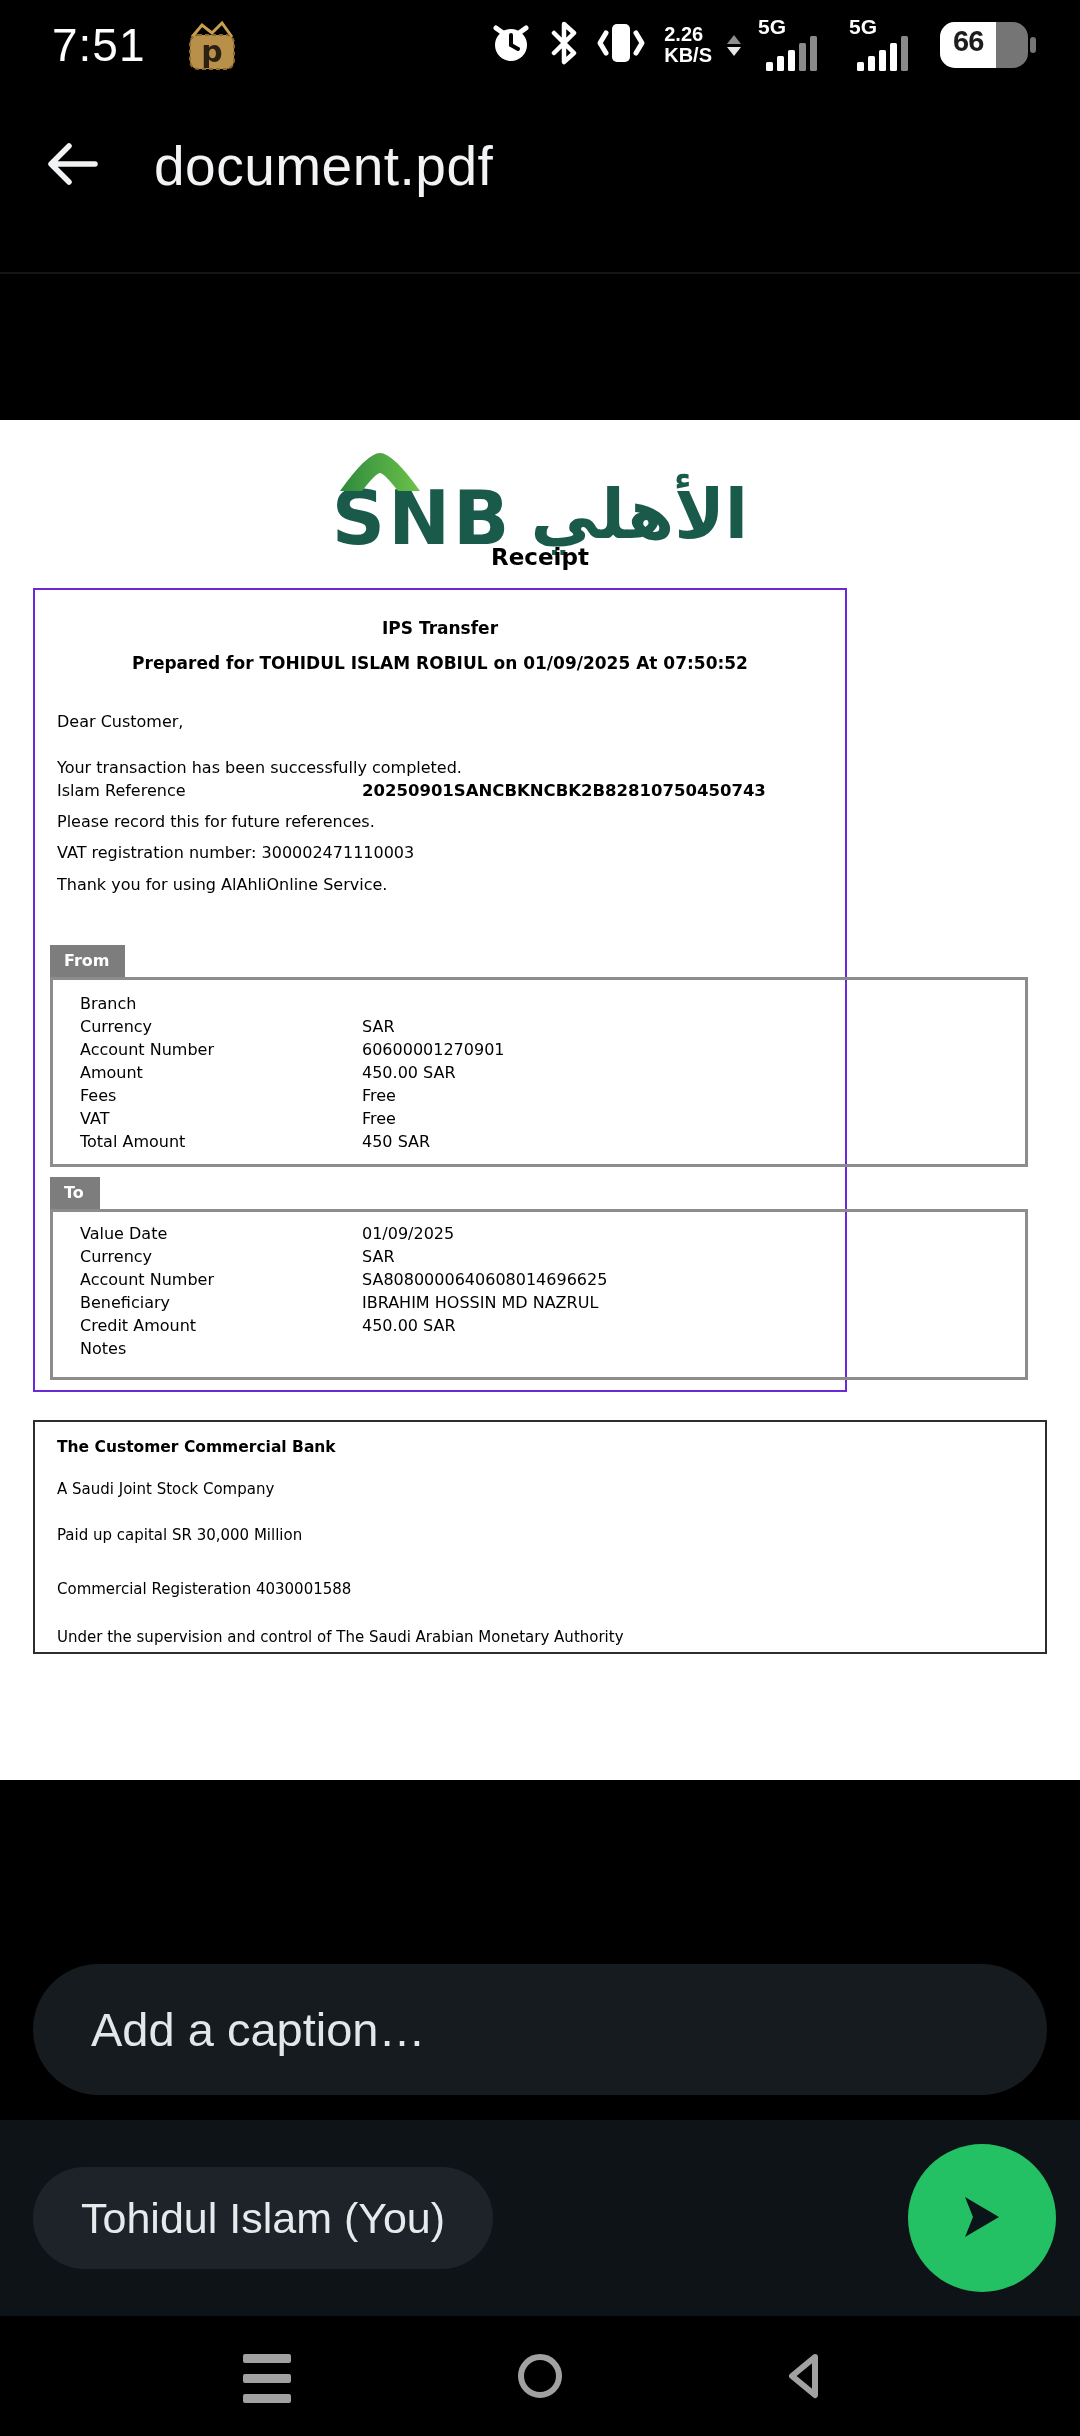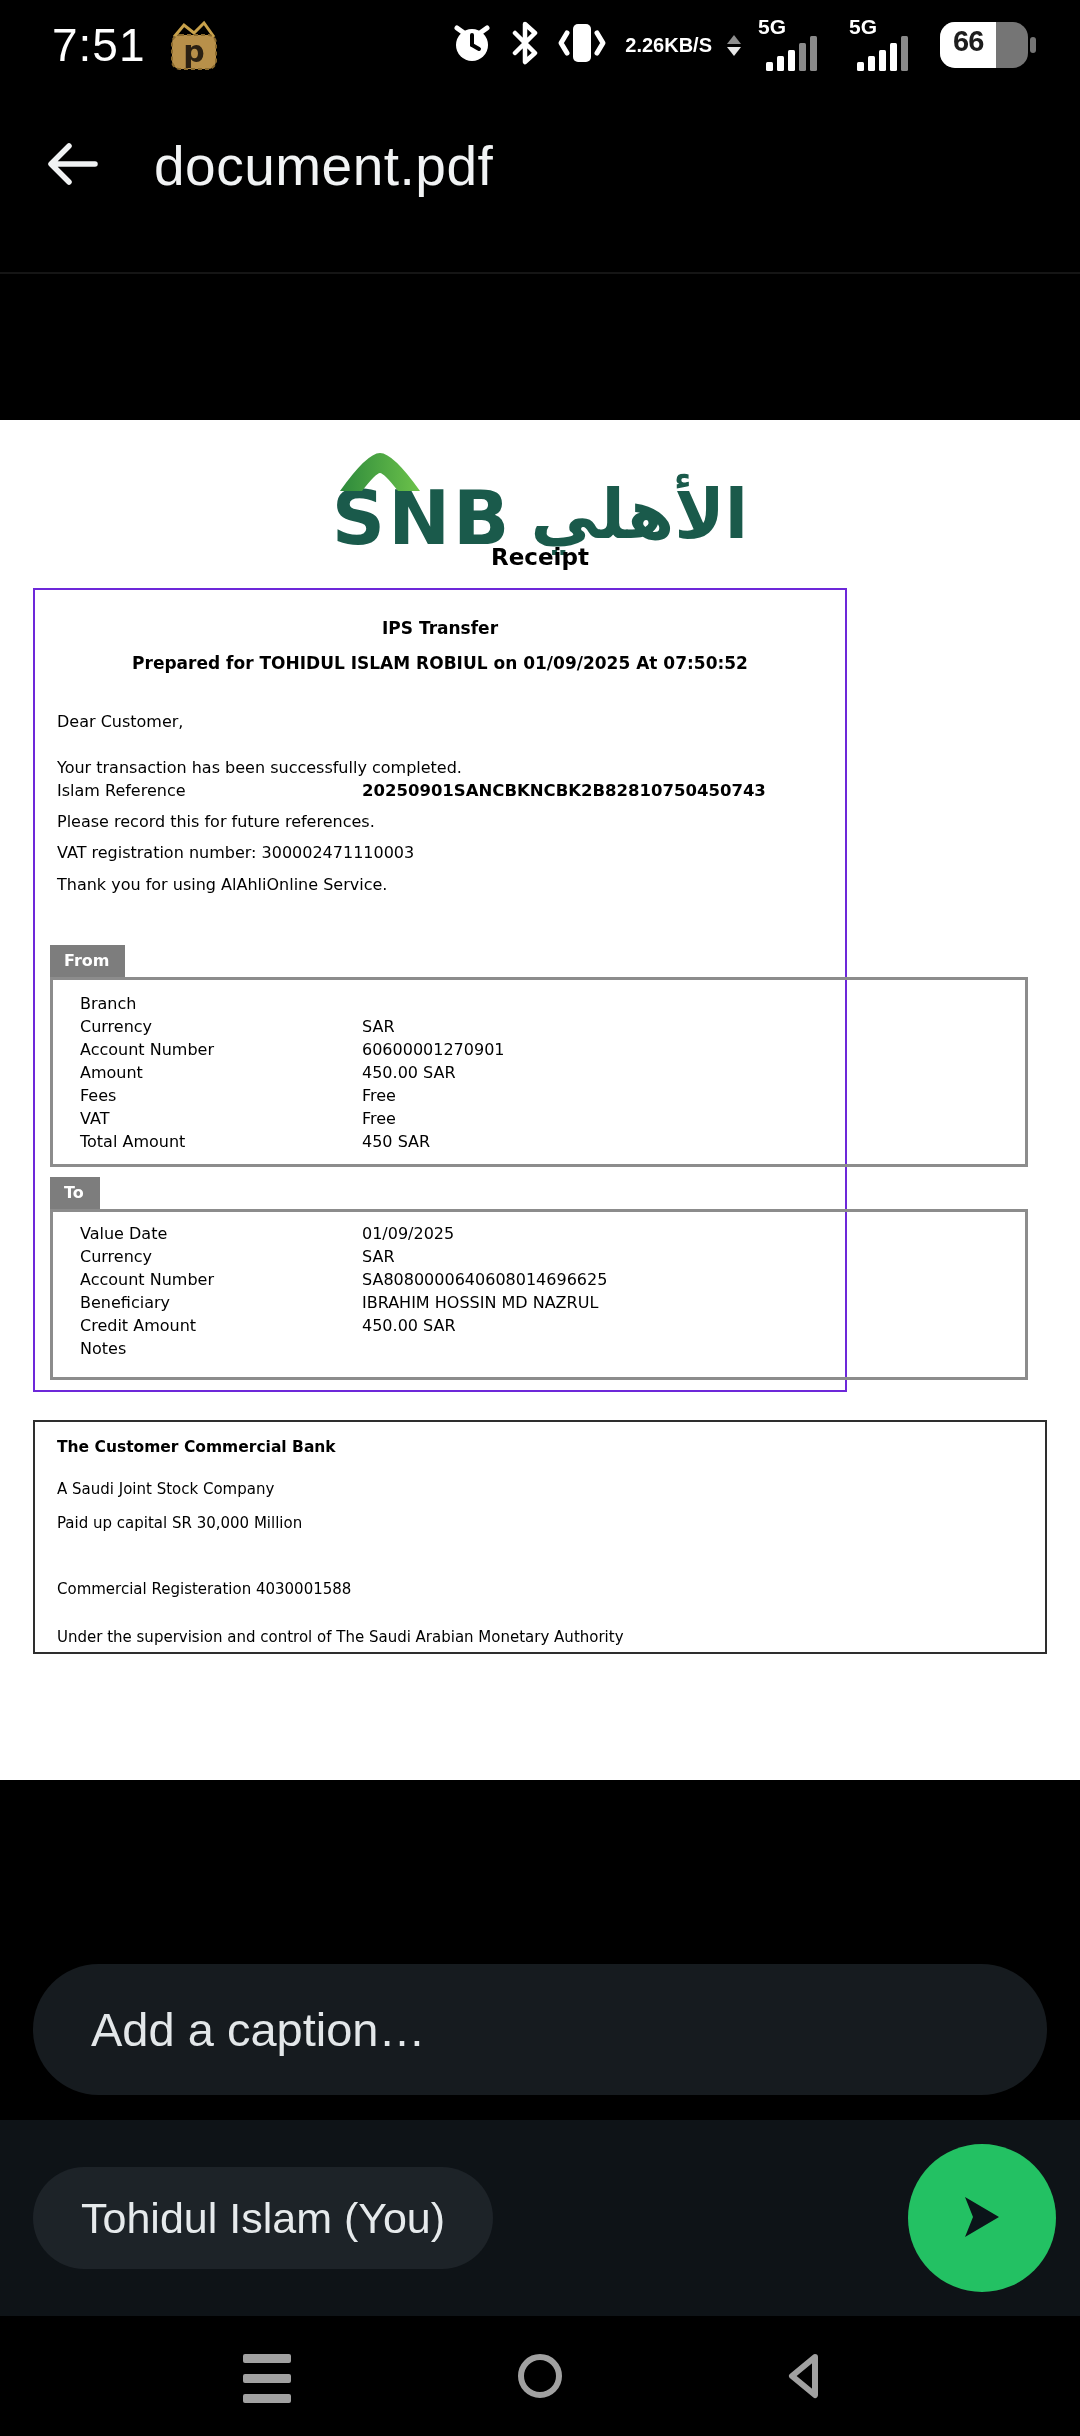--- a/index.html
+++ b/index.html
@@ -5,26 +5,26 @@
   * { margin:0; padding:0; box-sizing:border-box; }
   html,body { background:#000; }
   #screen {
     position:relative; width:1080px; height:2436px; overflow:hidden;
     background:#000; font-family:"Liberation Sans", sans-serif;
   }
 
   
   .status-bar { position:absolute; top:0; left:0; width:100%; height:90px;
     display:flex; align-items:center; justify-content:space-between; padding:0 44px 0 52px; }
-  .sb-left { display:flex; align-items:center; gap:18px; }
+  .sb-left { display:flex; align-items:center; gap:36px; }
   .sb-time { color:#fff; font-size:46px; font-weight:500; letter-spacing:1px; }
   .wallet-icon { position:relative; width:58px; height:56px; }
   .wallet-icon svg { position:absolute; left:0; top:0; }
   .sb-right { display:flex; align-items:center; gap:17px; }
-  .speed { display:flex; align-items:flex-start; line-height:21px; }
+  .speed { display:flex; flex-direction:column; align-items:flex-start; line-height:21px; }
   .speed span { color:#fff; font-size:20px; font-weight:700; }
   .updown { display:flex; flex-direction:column; gap:3px; margin-left:-2px; }
   .updown i { display:block; width:0; height:0; border-left:7px solid transparent; border-right:7px solid transparent; }
   .updown .up { border-bottom:9px solid #8e8e8e; }
   .updown .dn { border-top:9px solid #e8e8e8; }
   .sig { position:relative; width:74px; height:60px; }
   .sig-label { position:absolute; top:0; left:0; color:#fff; font-size:21px; font-weight:700; }
   .bars { position:absolute; bottom:4px; left:8px; display:flex; align-items:flex-end; gap:4px; }
   .bar { width:7px; border-radius:1.5px; background:#fff; }
   .bh1{height:9px}.bh2{height:15px}.bh3{height:21px}.bh4{height:28px}.bh5{height:35px}
@@ -75,21 +75,21 @@
   .box-to { top:619px; height:171px; }
   .row { position:absolute; left:0; width:100%; height:22px; font-size:16px; }
   .row .lbl { position:absolute; left:27px; }
   .row .val { position:absolute; left:309px; }
   .fr0{top:14px}.fr1{top:37px}.fr2{top:60px}.fr3{top:83px}.fr4{top:106px}.fr5{top:129px}.fr6{top:152px}
   .to0{top:12px}.to1{top:35px}.to2{top:58px}.to3{top:81px}.to4{top:104px}.to5{top:127px}
 
   .footer-box { position:absolute; left:33px; top:1000px; width:1014px; height:234px; border:2px solid #2e2e2e; }
   .fline { position:absolute; left:22px; font-size:15px; }
   .fl-name { top:16px; font-weight:700; font-size:15.5px; }
-  .fl0 { top:58px; } .fl1 { top:92px; } .fl2 { top:158px; } .fl3 { top:206px; }
+  .fl0 { top:58px; } .fl1 { top:104px; } .fl2 { top:158px; } .fl3 { top:206px; }
 
   
   .caption-input { position:absolute; top:1964px; left:33px; width:1014px; height:131px; border-radius:66px;
     background:#161b1f; border:none; outline:none; color:#e8ecee; font-size:47px; padding:0 58px;
     font-family:"Liberation Sans", sans-serif; }
   .caption-input::placeholder { color:#e3e7e9; opacity:1; }
 
   .send-panel { position:absolute; top:2120px; left:0; width:1080px; height:196px; background:#0e1317; }
   .recipient-chip { position:absolute; left:33px; top:47px; height:102px; border-radius:51px; background:#1d2328;
     display:flex; align-items:center; padding:0 48px; color:#e6eaec; font-size:43px; }

